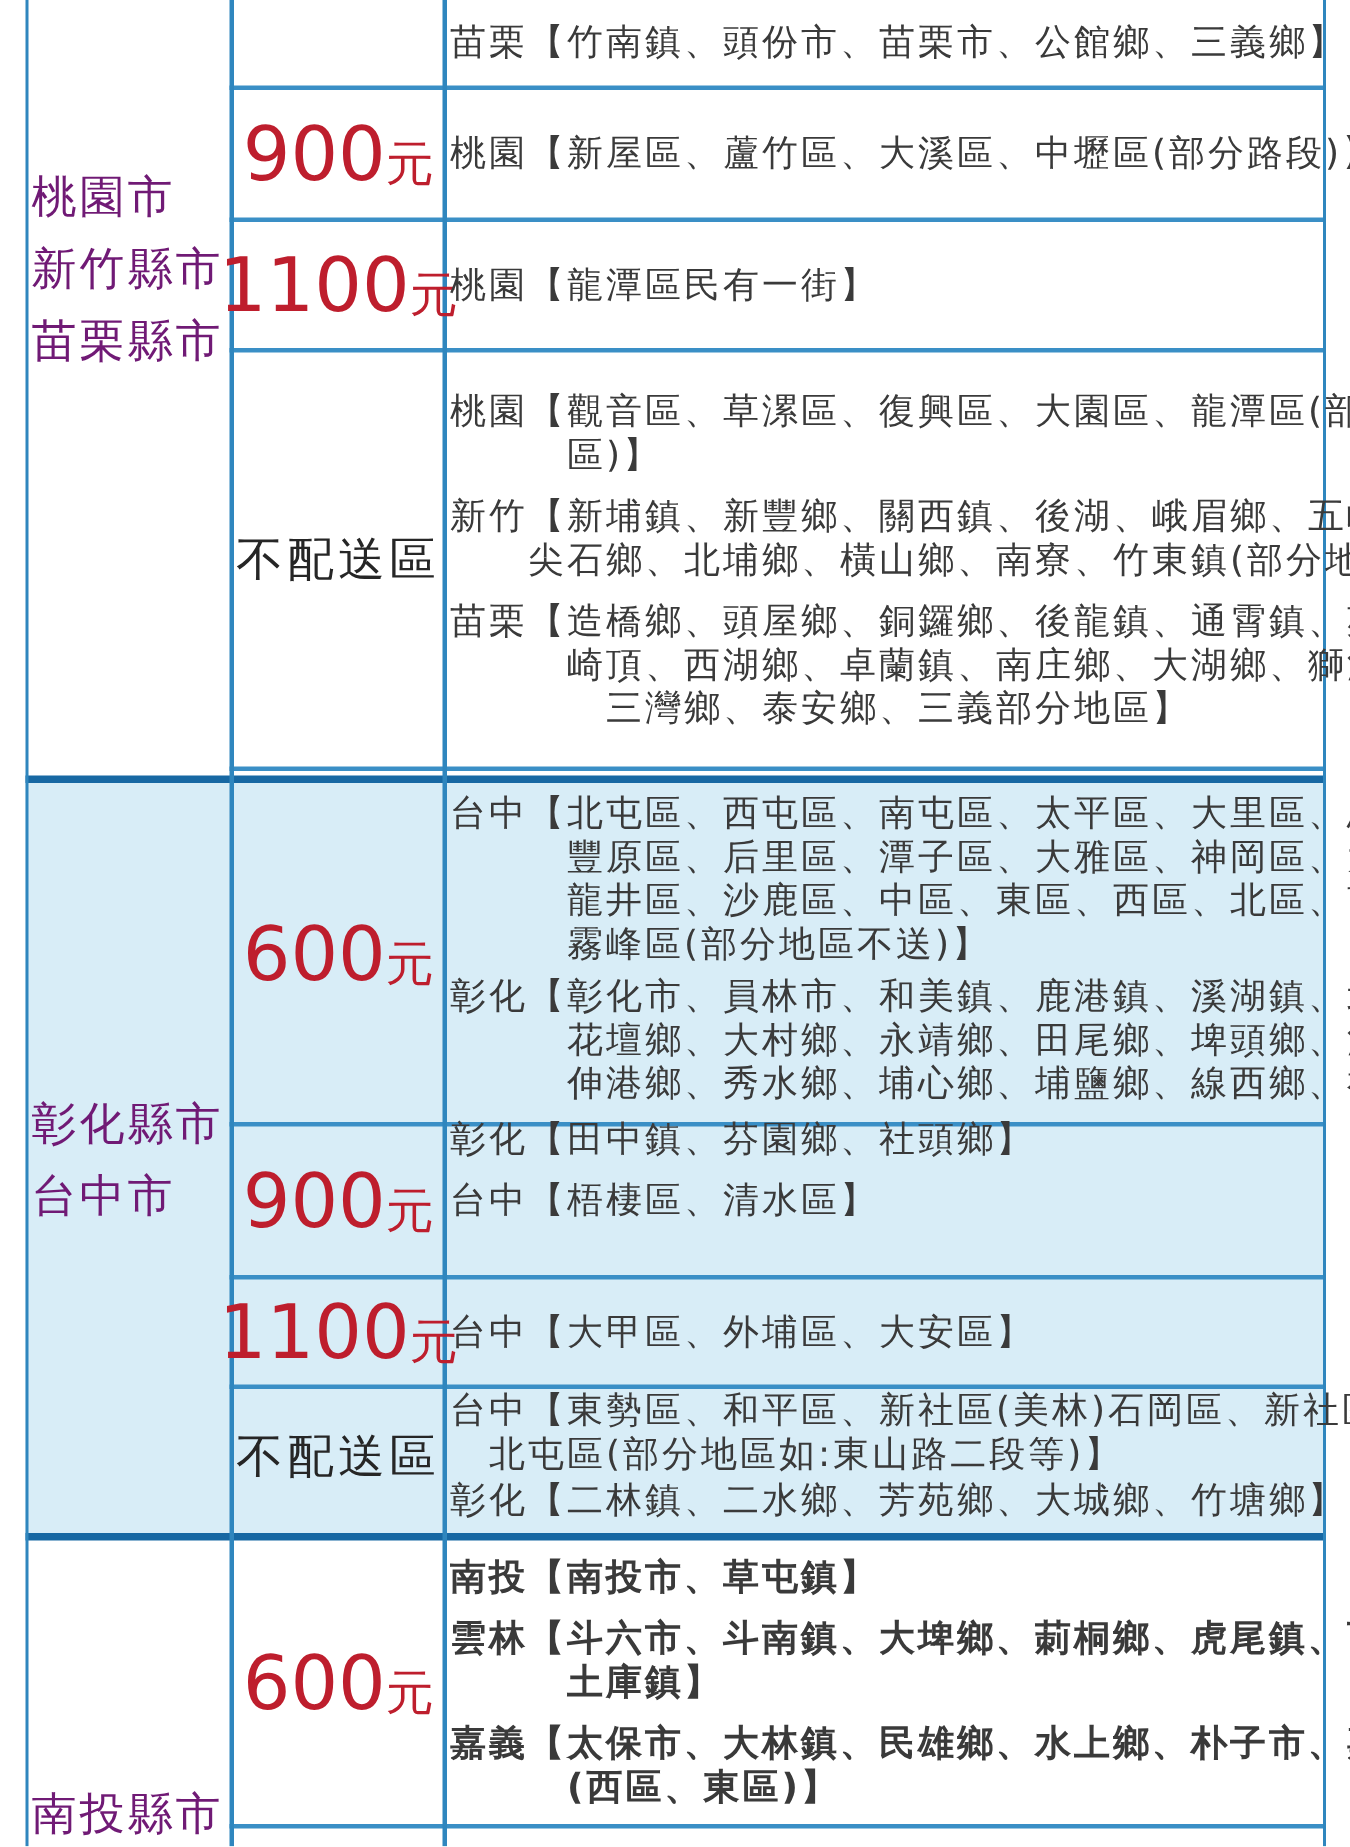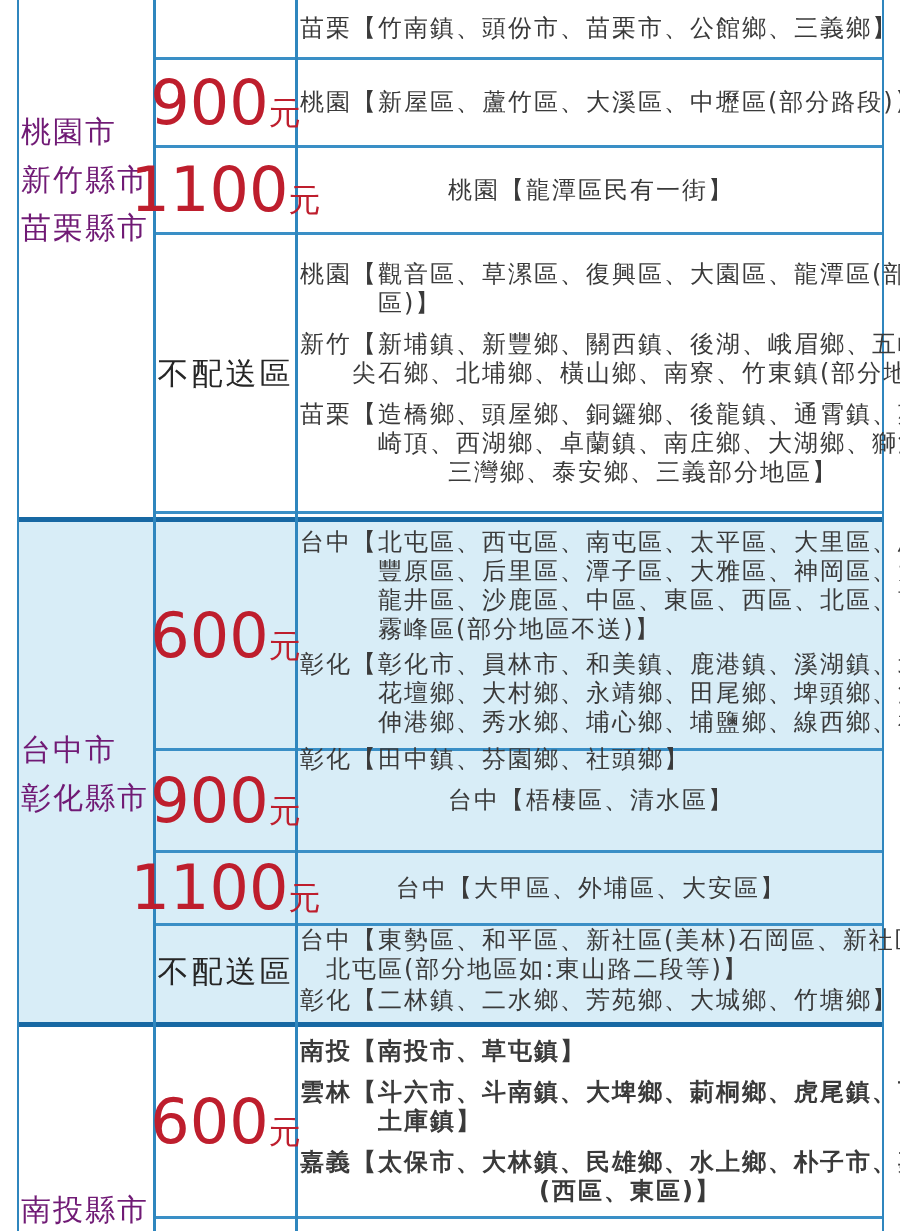--- a/index.html
+++ b/index.html
@@ -20,31 +20,31 @@
     position:absolute;left:21px;width:132px;
     font-size:30px;letter-spacing:2px;line-height:48px;color:#701a75;
     white-space:nowrap;
   }
   
   .price-cell{
     position:absolute;left:156px;width:139px;
     display:flex;align-items:center;justify-content:center;
   }
   .fee{display:flex;align-items:baseline;color:#BE1E2D;white-space:nowrap;}
-  .fee .amount{font-size:62px;line-height:1;}
+  .fee .amount{font-size:50px;line-height:1;}
   .fee .unit{font-size:32px;line-height:1;}
   .fee .nodeliver{font-size:31px;letter-spacing:3px;color:#262626;line-height:1;}
   
   .detail-cell{
     position:absolute;left:300px;width:582px;
     display:flex;flex-direction:column;justify-content:center;
     font-size:24px;letter-spacing:2px;line-height:29px;color:#3a3a3a;
   }
   .block{margin-bottom:12px;}
-  .block:last-child{margin-bottom:0;text-align:center;}
+  .block:last-child{margin-bottom:0;}
   .detail-cell.tight .block{margin-bottom:6px;}
   .detail-cell.tighter .block{margin-bottom:2px;}
   .dline{white-space:nowrap;}
 </style>
 </head>
 <body>
 
 <div class="page">
 
   <div class="sec-bg" style="top:522px;height:500px;"></div>
@@ -65,22 +65,22 @@
   <div class="vline" style="left:153px;"></div>
   <div class="vline" style="left:295px;"></div>
   <div class="vline" style="left:882px;width:2px;"></div>
 
   <div class="region" style="top:108px;">
       <div class="dline">桃園市</div>
       <div class="dline">新竹縣市</div>
       <div class="dline">苗栗縣市</div>
     </div>
   <div class="region" style="top:726px;">
+      <div class="dline">彰化縣市</div>
       <div class="dline">台中市</div>
-      <div class="dline">彰化縣市</div>
     </div>
   <div class="region" style="top:1186px;">
       <div class="dline">南投縣市</div>
     </div>
 
   <div class="price-cell" style="top:0;height:57px;"></div>
   <div class="detail-cell" style="top:0;height:57px;">
     <div class="block">
         <div class="dline">苗栗【竹南鎮、頭份市、苗栗市、公館鄉、三義鄉】</div>
       </div>

